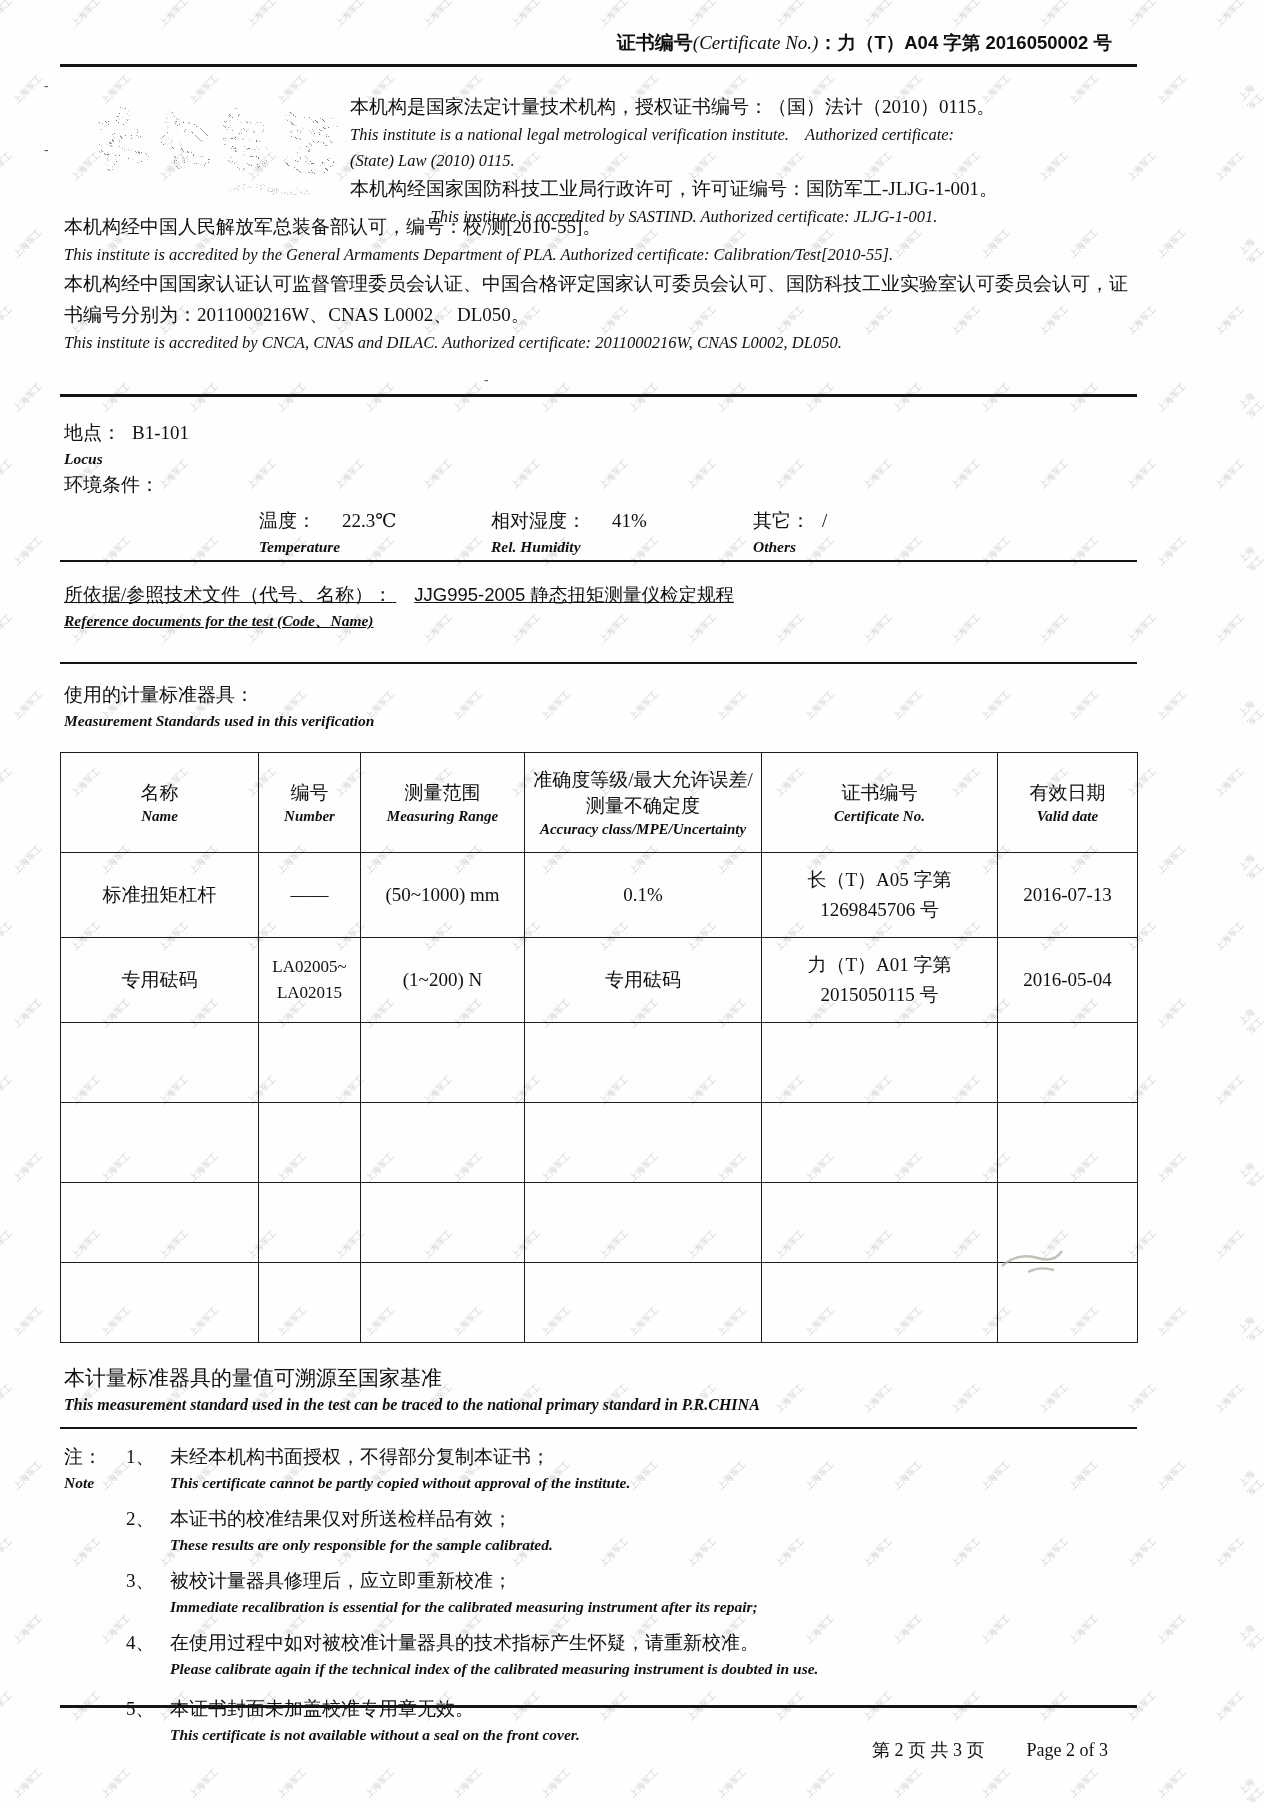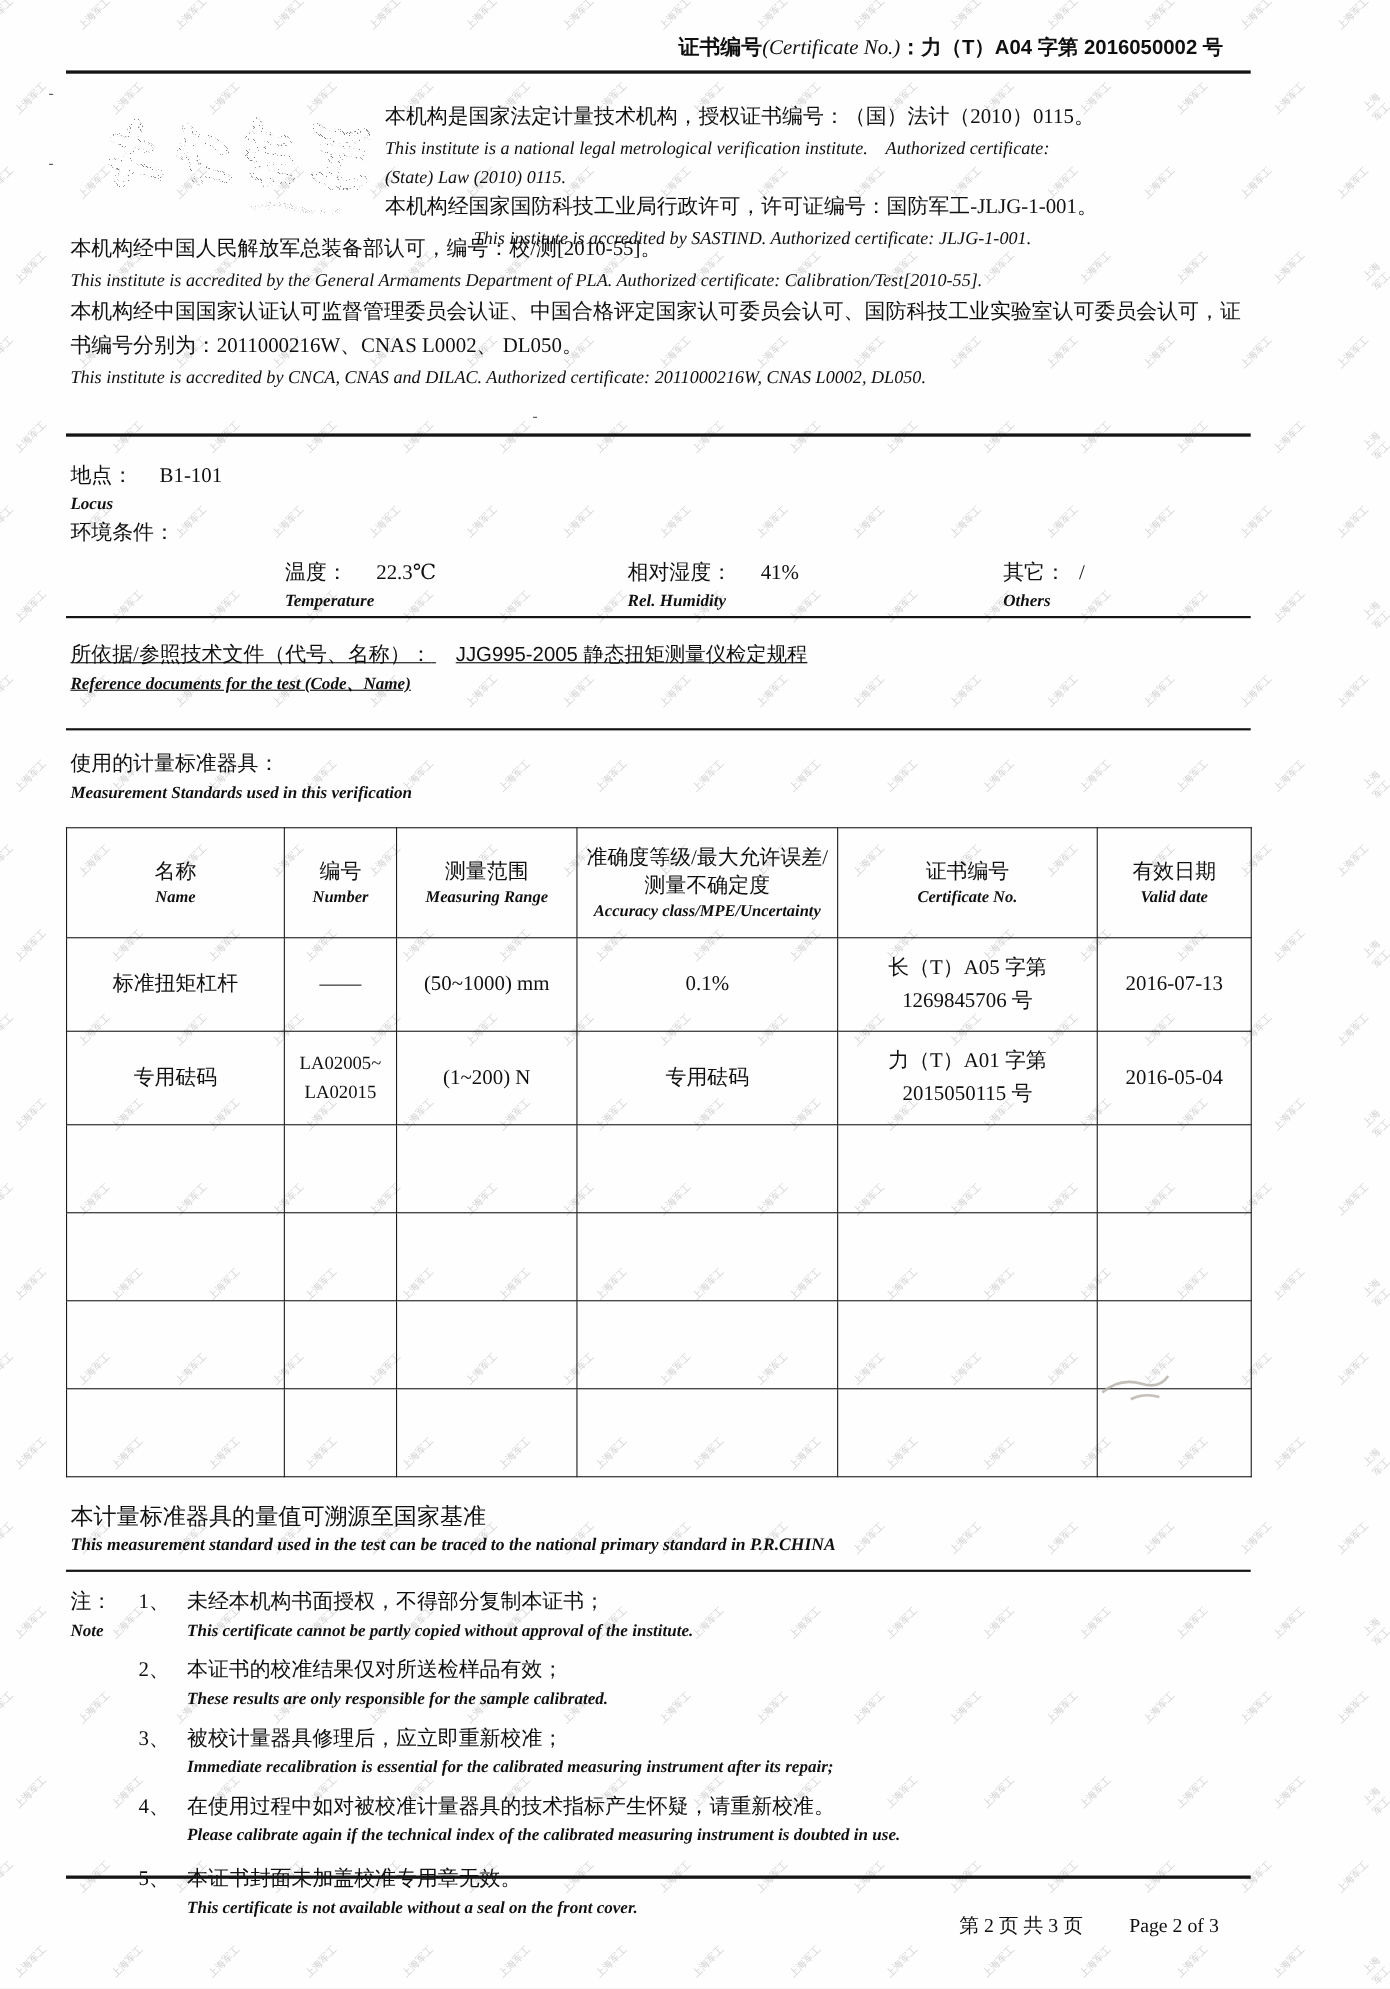--- a/index.html
+++ b/index.html
@@ -22,21 +22,21 @@
   .pre{white-space:pre-wrap;}
   
   .cert-line{top:30px;right:152px;font-size:19px;text-align:right;}
   .cert-line .lbl-cn{font-weight:bold;}
   .cert-line .lbl-en{font-style:italic;}
   .cert-line .val{font-weight:bold;font-family:"Liberation Sans",sans-serif;font-size:18.5px;}
   
   .intro-right{left:350px;top:92px;width:668px;}
   .intro-full{left:64px;top:212px;width:1080px;}
   
-  .env-groups{display:flex;gap:0px;justify-content:space-between;}
+  .env-groups{display:flex;gap:0px;}
   .env-g{min-width:232px;}
   .env-g .val{margin-left:26px;}
   
   table.std{position:absolute;left:60px;top:752px;width:1077px;border-collapse:collapse;table-layout:fixed;}
   table.std td,table.std th{border:1.6px solid #1c1c1c;text-align:center;vertical-align:middle;padding:2px 4px;background:transparent;font-weight:normal;}
   table.std tr.hdr{height:100px;}
   table.std tr.data{height:85px;}
   table.std tr.empty{height:80px;}
   .th-cn{font-size:19px;line-height:26px;}
   .th-en{font-style:italic;font-weight:bold;font-size:15px;line-height:20px;}
@@ -469,21 +469,21 @@
       <div class="en">This institute is accredited by the General Armaments Department of PLA. Authorized certificate: Calibration/Test[2010-55].</div>
       <div class="cn" style="line-height:31px;">本机构经中国国家认证认可监督管理委员会认证、中国合格评定国家认可委员会认可、国防科技工业实验室认可委员会认可，证书编号分别为：2011000216W、CNAS L0002、 DL050。</div>
       <div class="en">This institute is accredited by CNCA, CNAS and DILAC. Authorized certificate: 2011000216W, CNAS L0002, DL050.</div>
     </div>
 
     <div class="rule" style="top:394px;"></div>
 
     <div class="abs" style="left:64px;top:418px;width:1080px;">
       <div>
         <span class="cn">地点：</span>
-        <span class="cn" style="margin-left:20px;">B1-101</span>
+        <span class="cn" style="margin-left:7px;">B1-101</span>
       </div>
       <div class="en-b">Locus</div>
       <div class="cn">环境条件：</div>
       <div class="env-groups" style="margin-left:195px;margin-top:6px;">
         <div class="env-g">
           <div><span class="cn">温度：</span><span class="cn val">22.3℃</span></div>
           <div class="en-b">Temperature</div>
         </div>
         <div class="env-g" style="min-width:262px;">
           <div><span class="cn">相对湿度：</span><span class="cn val">41%</span></div>

